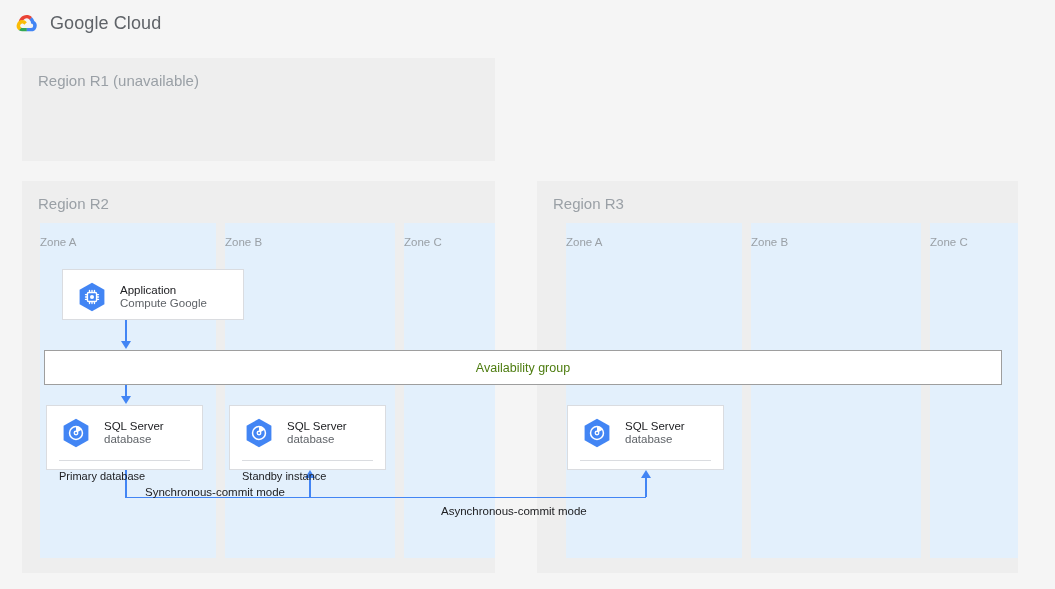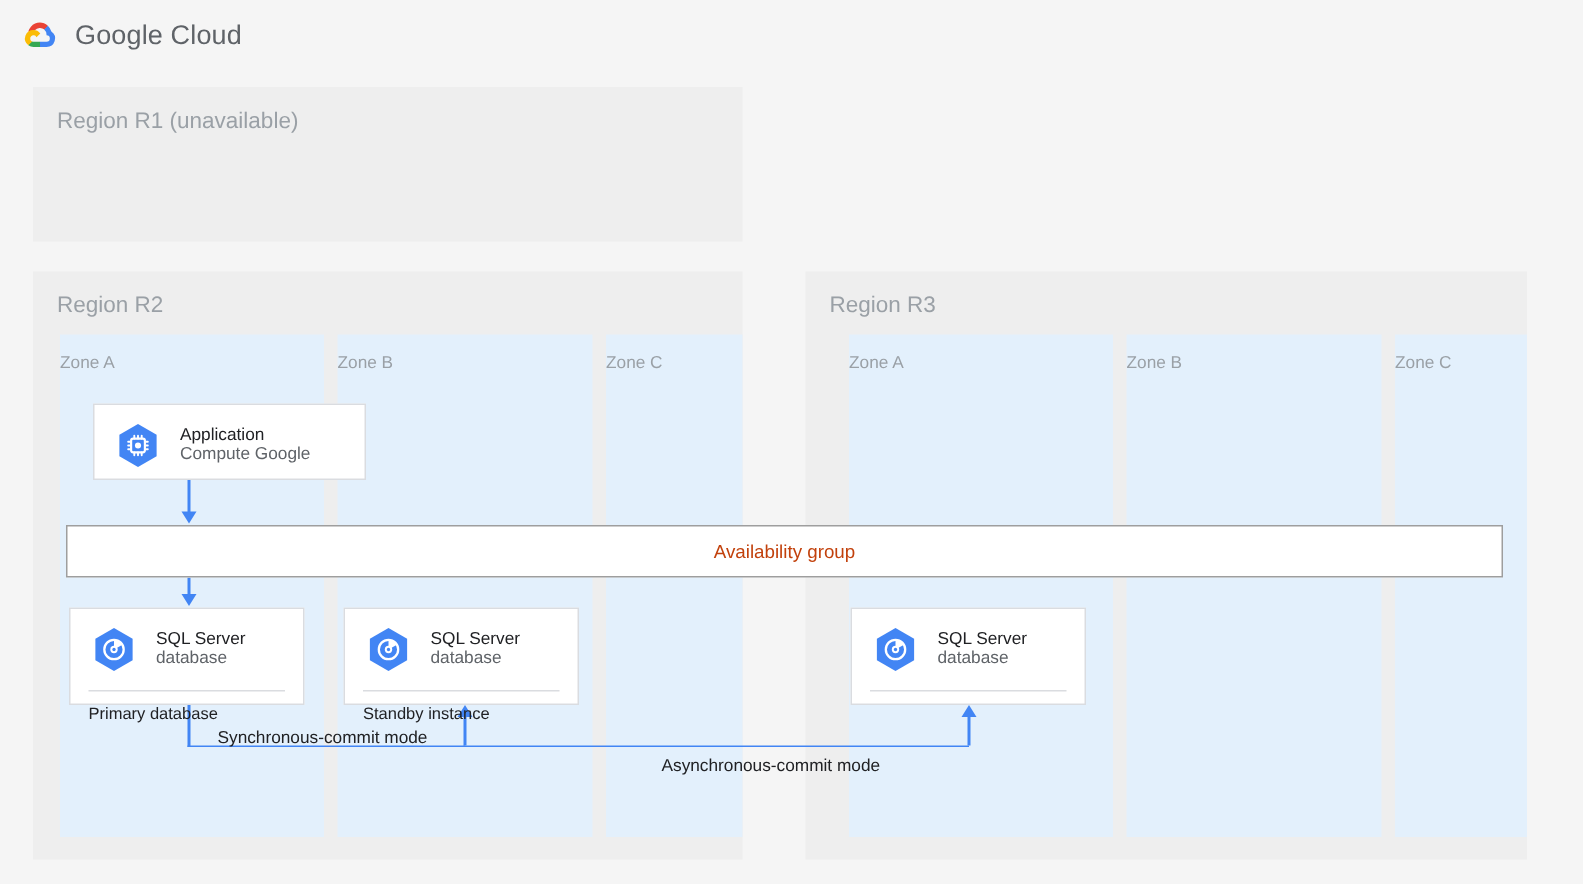--- a/index.html
+++ b/index.html
@@ -54,21 +54,21 @@
   
   #zone-r3-a{left:566px;top:223px;width:176px;height:335px;}
   #zone-r3-b{left:751px;top:223px;width:170px;height:335px;}
   #zone-r3-c{left:930px;top:223px;width:88px;height:335px;}
 
   
   #availability-group{
     position:absolute;left:44px;top:350px;width:958px;height:35px;
     background:#ffffff;border:1px solid #9e9e9e;
     display:flex;align-items:center;justify-content:center;
-    font-size:12.5px;color:#c2410c;
+    font-size:12.5px;color:#4d7c0f;
     box-sizing:border-box;
     z-index:5;
   }
 
   
   .card{
     position:absolute;background:#ffffff;
     border:1px solid #dadce0;
     box-sizing:border-box;
     z-index:6;

